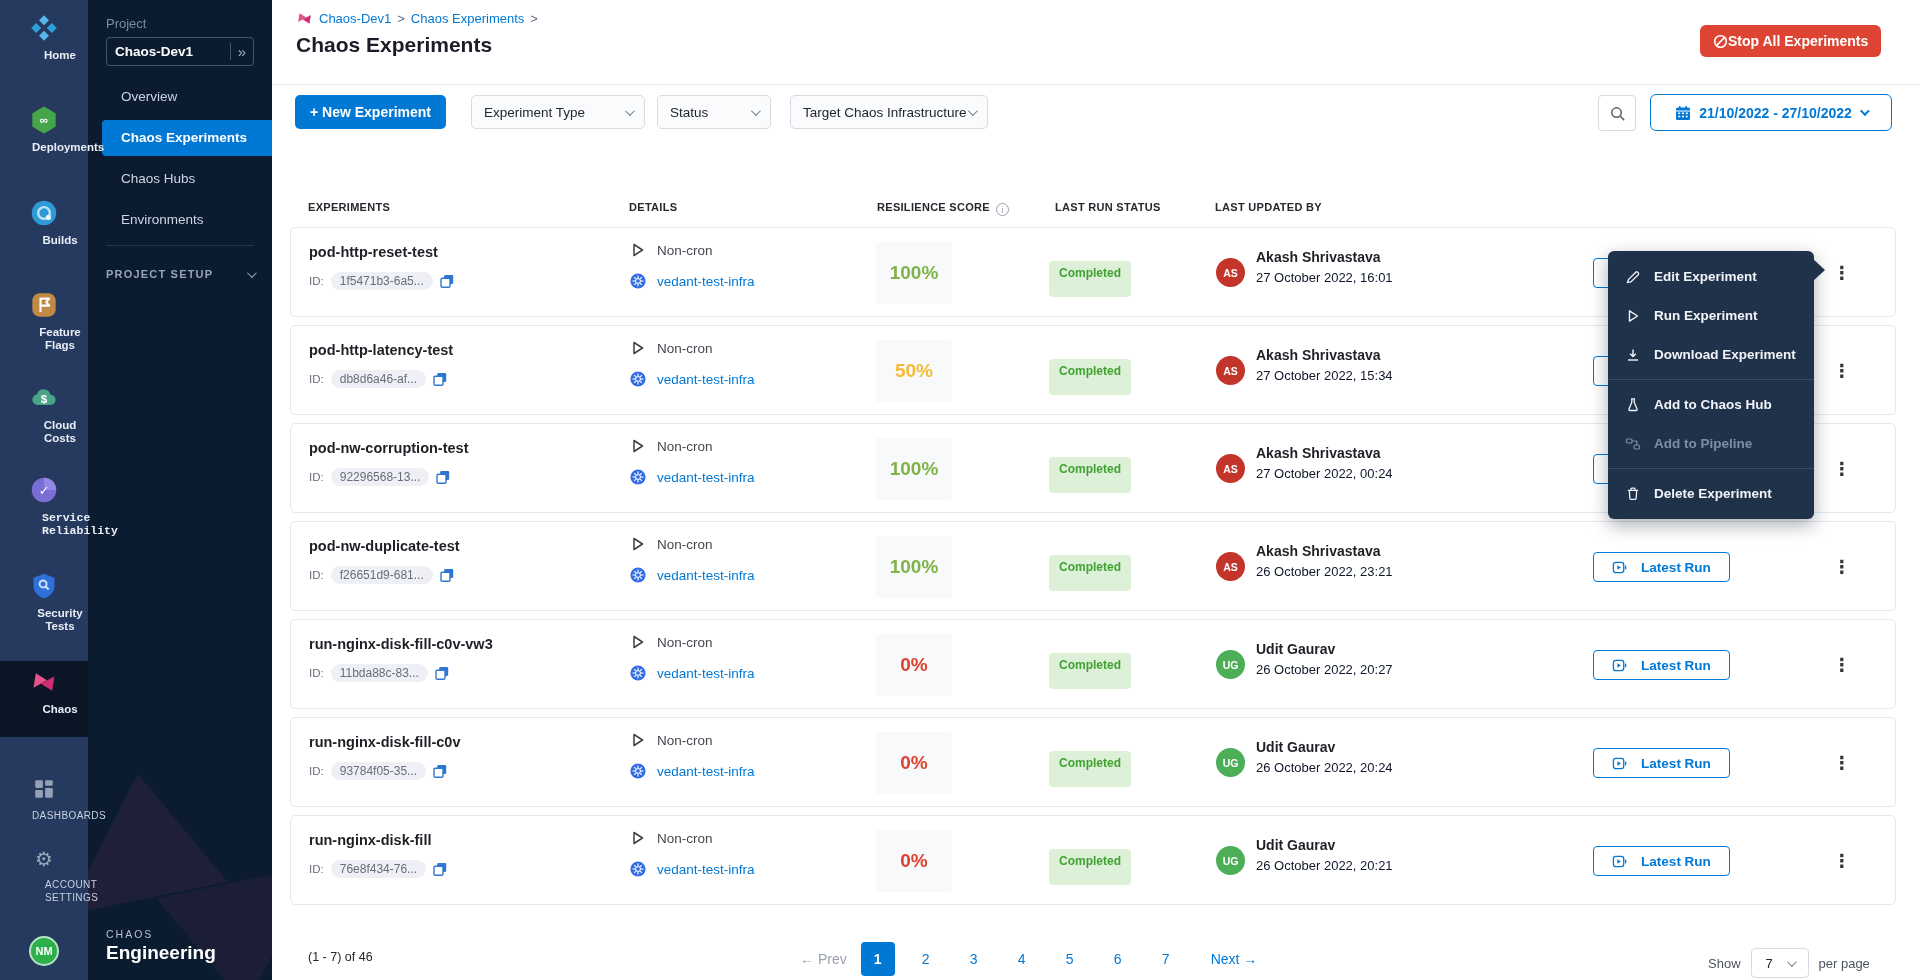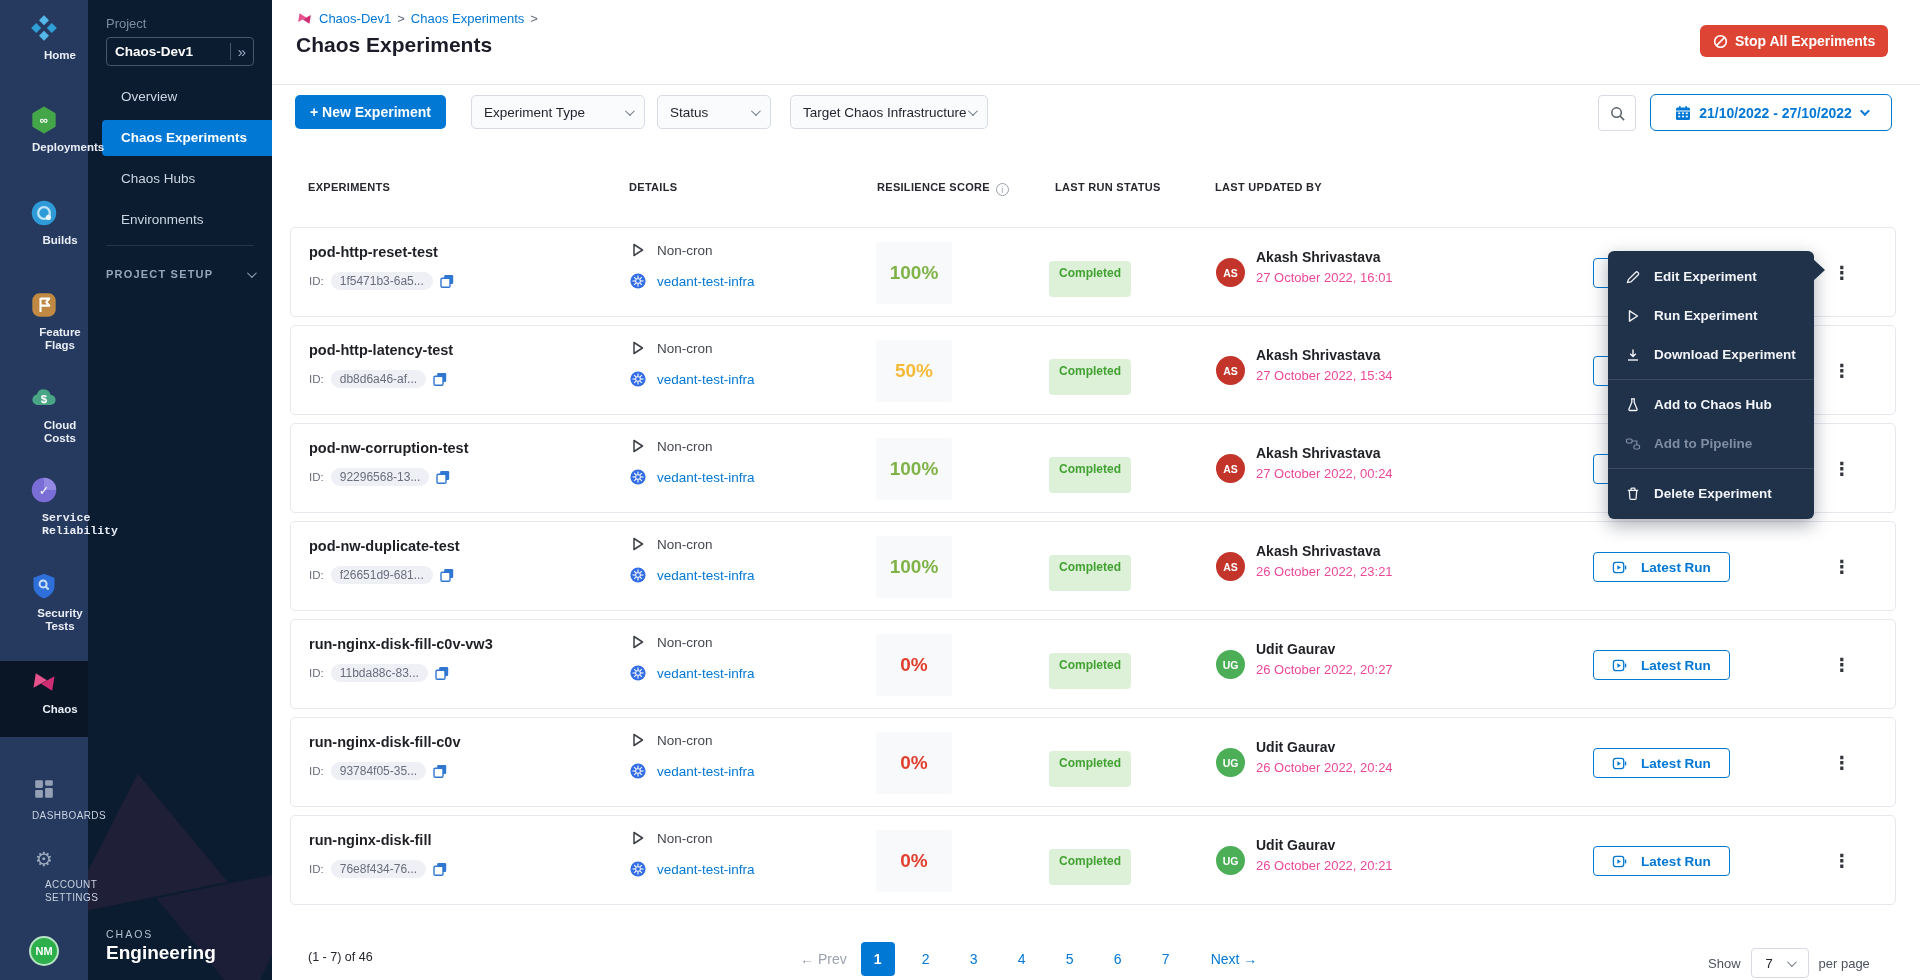--- a/index.html
+++ b/index.html
@@ -38,42 +38,42 @@
   .panel-foot .f2 { color:#fff; font-size:19px; font-weight:700; margin-top:2px; }
 
   
   #main { position:absolute; left:272px; top:0; width:1648px; height:980px; background:#fff; }
   #breadcrumb { position:absolute; left:24px; top:10px; display:flex; align-items:center; gap:6px; font-size:13px; }
   #breadcrumb a { color:#0278d5; text-decoration:none; cursor:pointer; }
   #breadcrumb .sep { color:#5f6b7d; }
   #page-title { position:absolute; left:24px; top:33px; font-size:21px; font-weight:700; color:#1b1c28; }
   #stop-all-btn { position:absolute; left:1428px; top:25px; height:32px; padding:0 13px; background:#dd4433;
     border:none; border-radius:6px; color:#fff; font-weight:700; font-size:14px; display:flex; align-items:center;
-    gap:7px; cursor:pointer; font-family:inherit; }
+    cursor:pointer; font-family:inherit; }
   #header-divider { position:absolute; left:0; top:84px; width:1648px; border-top:1px solid #e5e5ec; }
 
   
   #new-exp-btn { position:absolute; left:23px; top:95px; height:34px; padding:0 15px; background:#0278d5; border:none;
     border-radius:5px; color:#fff; font-weight:700; font-size:14px; cursor:pointer; font-family:inherit; }
   .filter-dd { position:absolute; top:95px; height:34px; background:#fafbfd; border:1px solid #d8dae6; border-radius:5px;
     display:flex; align-items:center; justify-content:space-between; padding:0 12px; font-size:13.5px; color:#23252f; cursor:pointer; }
   #filter-type { left:199px; width:174px; }
   #filter-status { left:385px; width:114px; }
   #filter-infra { left:518px; width:198px; }
   .chev { width:7px; height:7px; border-right:1.5px solid #6e7686; border-bottom:1.5px solid #6e7686;
     transform:rotate(45deg) translateY(-2px); display:inline-block; }
   #search-btn { position:absolute; left:1326px; top:95px; width:38px; height:36px; background:#fff;
     border:1px solid #d8dae6; border-radius:4px; display:flex; align-items:center; justify-content:center; cursor:pointer; }
   #date-btn { position:absolute; left:1378px; top:94px; width:242px; height:37px; background:#fff;
     border:1.5px solid #0278d5; border-radius:6px; color:#0278d5; font-weight:700; font-size:14px;
     display:flex; align-items:center; justify-content:center; gap:8px; cursor:pointer; font-family:inherit; }
   #date-btn .chev { border-color:#0278d5; border-width:2px; }
 
   
-  .th { position:absolute; top:181px; font-size:11px; font-weight:700; color:#27282f; letter-spacing:.3px; }
+  .th { position:absolute; top:201px; font-size:11px; font-weight:700; color:#27282f; letter-spacing:.3px; }
   .info-ic { display:inline-block; width:13px; height:13px; border:1px solid #9aa0ab; border-radius:50%;
     color:#9aa0ab; font-size:9px; line-height:12px; text-align:center; font-weight:400; margin-left:6px; vertical-align:-2px; }
 
   
   .row-card { position:absolute; left:18px; width:1606px; height:90px; background:#fff; border:1px solid #e7e7ee;
     border-radius:5px; }
   .exp-name { position:absolute; left:18px; top:16px; font-size:14.5px; font-weight:700; color:#1f2026; }
   .exp-idline { position:absolute; left:18px; top:44px; display:flex; align-items:center; gap:7px; }
   .id-label { font-size:11.5px; color:#6a6d7c; }
   .id-pill { background:#eef0f6; border-radius:9px; padding:2px 9px; font-size:12px; color:#6a6d7c; }
@@ -83,21 +83,21 @@
   .det-line.l2 { top:45px; }
   .det-line a { color:#0278d5; text-decoration:none; cursor:pointer; }
   .score-box { position:absolute; left:585px; top:14px; width:76px; height:62px; background:#f8f9fb; border-radius:3px;
     display:flex; align-items:center; justify-content:center; }
   .score { font-size:19px; font-weight:700; }
   .status-badge { position:absolute; left:758px; top:33px; height:36px; padding:0 10px; background:#dcf1d7;
     border-radius:4px; color:#43a133; font-size:12px; font-weight:700; line-height:24px; }
   .u-avatar { position:absolute; left:925px; top:30px; width:29px; height:29px; border-radius:50%; color:#fff;
     font-size:10.5px; font-weight:700; display:flex; align-items:center; justify-content:center; }
   .u-name { position:absolute; left:965px; top:21px; font-size:14px; font-weight:700; color:#1f2026; }
-  .u-date { position:absolute; left:965px; top:42px; font-size:13px; color:#ec4899; }
+  .u-date { position:absolute; left:965px; top:42px; font-size:13px; color:#0f172a; }
   .latest-run { position:absolute; left:1302px; top:30px; width:137px; height:30px; background:#fff;
     border:1px solid #0278d5; border-radius:4px; color:#0278d5; font-weight:700; font-size:13.5px;
     display:flex; align-items:center; justify-content:center; gap:14px; cursor:pointer; font-family:inherit; }
   .kebab { position:absolute; left:1534px; top:27px; width:34px; height:36px; display:flex; align-items:center;
     justify-content:center; color:#33353d; font-size:18px; font-weight:700; cursor:pointer; letter-spacing:0; }
 
   
   #ctx-menu { position:absolute; left:1336px; top:251px; width:206px; background:#20314a; border-radius:6px;
     box-shadow:0 6px 18px rgba(10,20,40,.35); padding:6px 0; z-index:20; }
   #ctx-arrow { position:absolute; right:-11px; top:8px; width:0; height:0; border-top:11px solid transparent;

